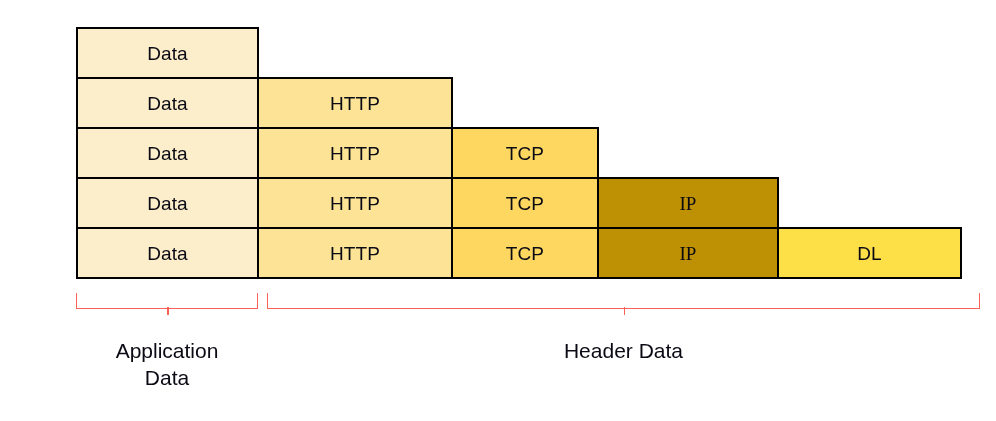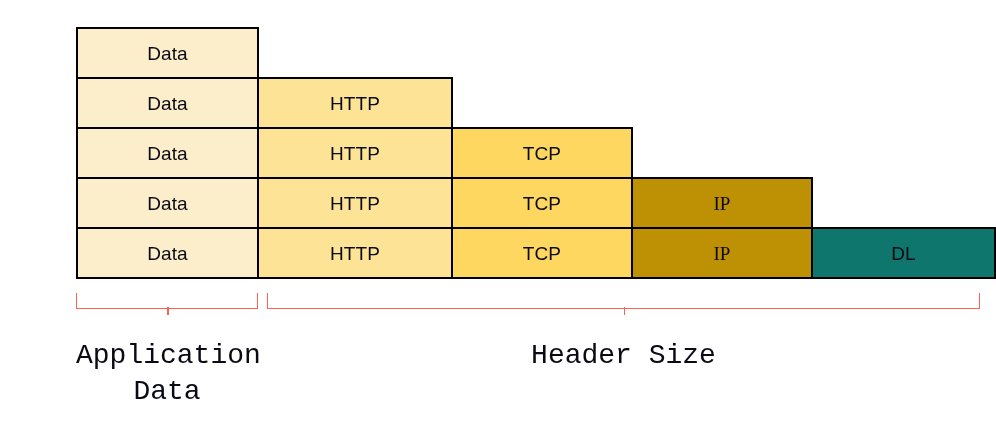--- a/index.html
+++ b/index.html
@@ -55,21 +55,21 @@
     justify-content: center;
     font-size: 19px;
     color: #0a0a14;
     line-height: 1;
     letter-spacing: 0.1px;
     white-space: nowrap;
   }
 
   .cell.w-data { width: 183px; }
   .cell.w-http { width: 196px; }
-  .cell.w-tcp  { width: 182px; }
+  .cell.w-tcp  { width: 148px; }
   .cell.w-ip   { width: 182px; font-family: Liberation Serif, serif; }
   .cell.w-dl   { width: 185px; }
 
   
   .bracket {
     position: absolute;
     box-sizing: border-box;
     border-left: 1.6px solid #fc6158;
     border-right: 1.6px solid #fc6158;
     border-bottom: 1.6px solid #fc6158;
@@ -93,26 +93,25 @@
   #bracket-header {
     left: 255px;
     top: 293px;
     width: 713px;
   }
   #bracket-header .pointer { left: 50%; }
 
   
   .brk-label {
     position: absolute;
-    font-size: 28px;
+    font-size: 21px;
     color: #0a0a14;
     text-align: center;
     line-height: 1.28;
     white-space: pre-line;
-    font-family: Liberation Mono, monospace;
   }
   #label-app {
     left: 64px;
     top: 338px;
     width: 182px;
   }
   #label-header {
     left: 255px;
     top: 338px;
     width: 713px;
@@ -145,29 +144,29 @@
       <div class="cell w-http" style="background:#FCE395">HTTP</div>
       <div class="cell w-tcp" style="background:#FDD75F">TCP</div>
       <div class="cell w-ip" style="background:#BE9004">IP</div>
     </div>
 
     <div class="encap-row r4">
       <div class="cell w-data" style="background:#FCEECA">Data</div>
       <div class="cell w-http" style="background:#FCE395">HTTP</div>
       <div class="cell w-tcp" style="background:#FDD75F">TCP</div>
       <div class="cell w-ip" style="background:#BE9004">IP</div>
-      <div class="cell w-dl" style="background:#0f766e">DL</div>
+      <div class="cell w-dl" style="background:#fde047">DL</div>
     </div>
 
   </div>
 
   <div id="bracket-app" class="bracket">
     <div class="pointer"></div>
   </div>
   <div id="bracket-header" class="bracket">
     <div class="pointer"></div>
   </div>
 
   <div id="label-app" class="brk-label">Application
 Data</div>
-  <div id="label-header" class="brk-label">Header Size</div>
+  <div id="label-header" class="brk-label">Header Data</div>
 
 </div>
 
 </body></html>

